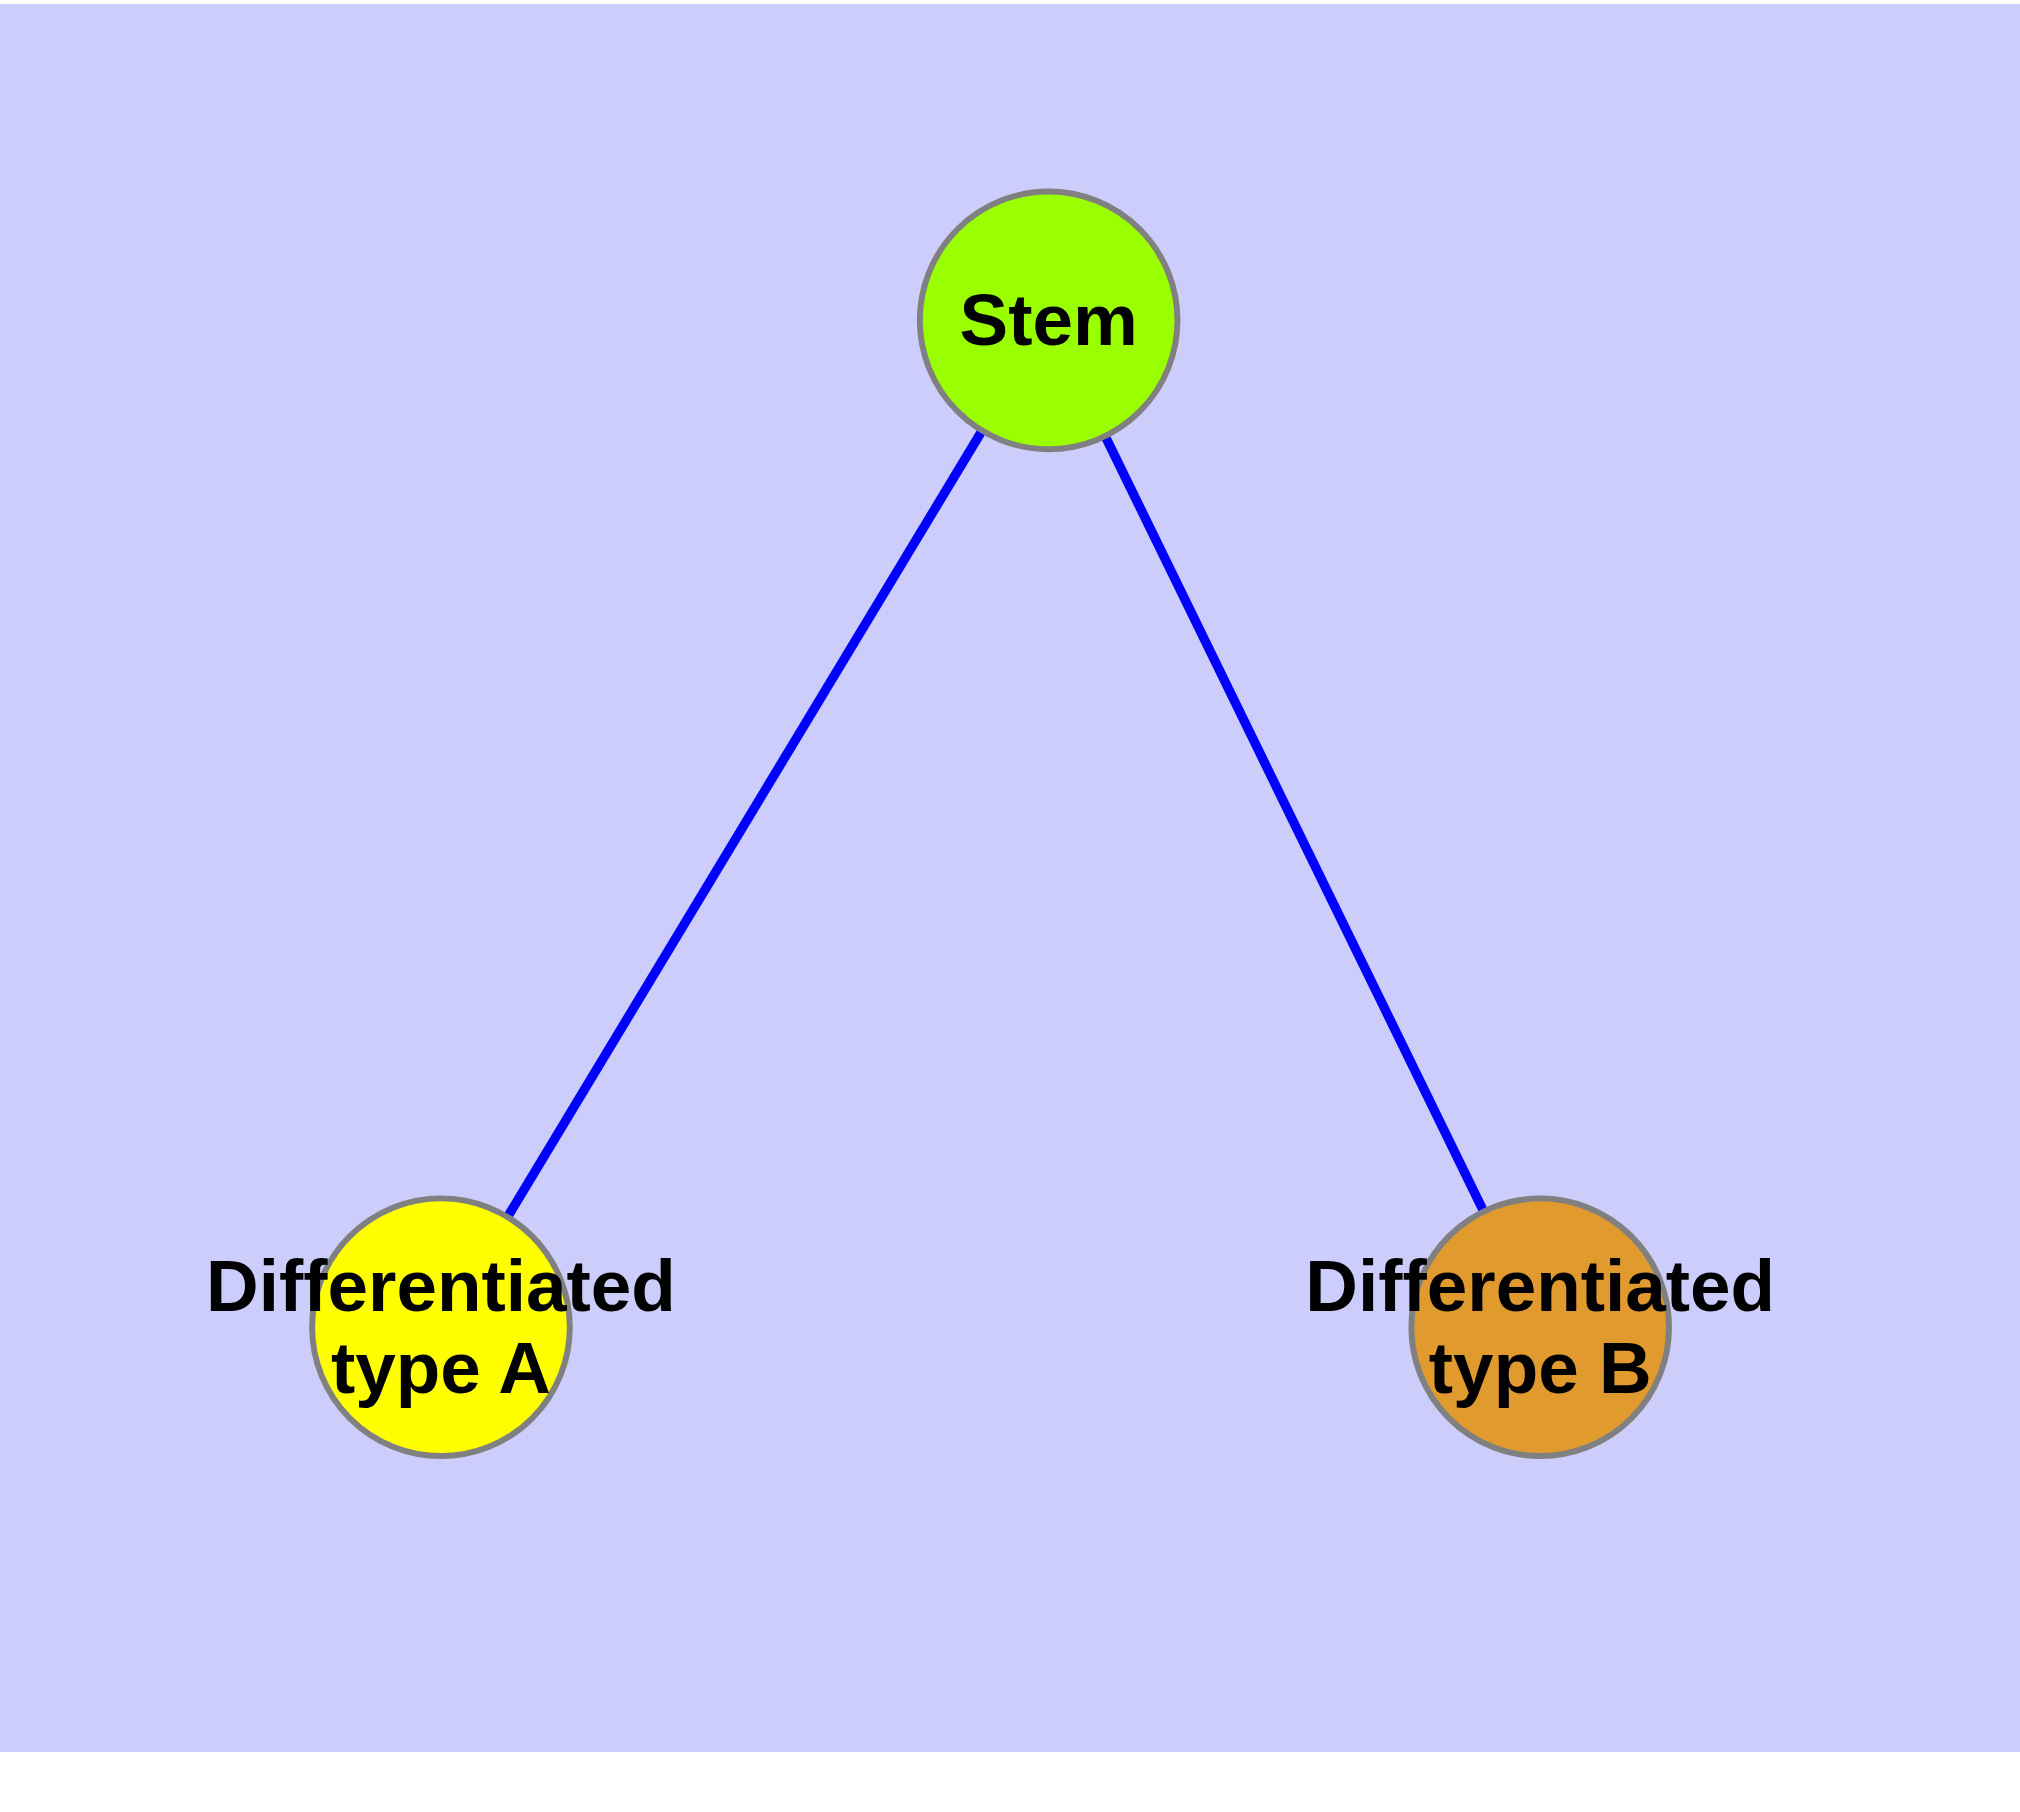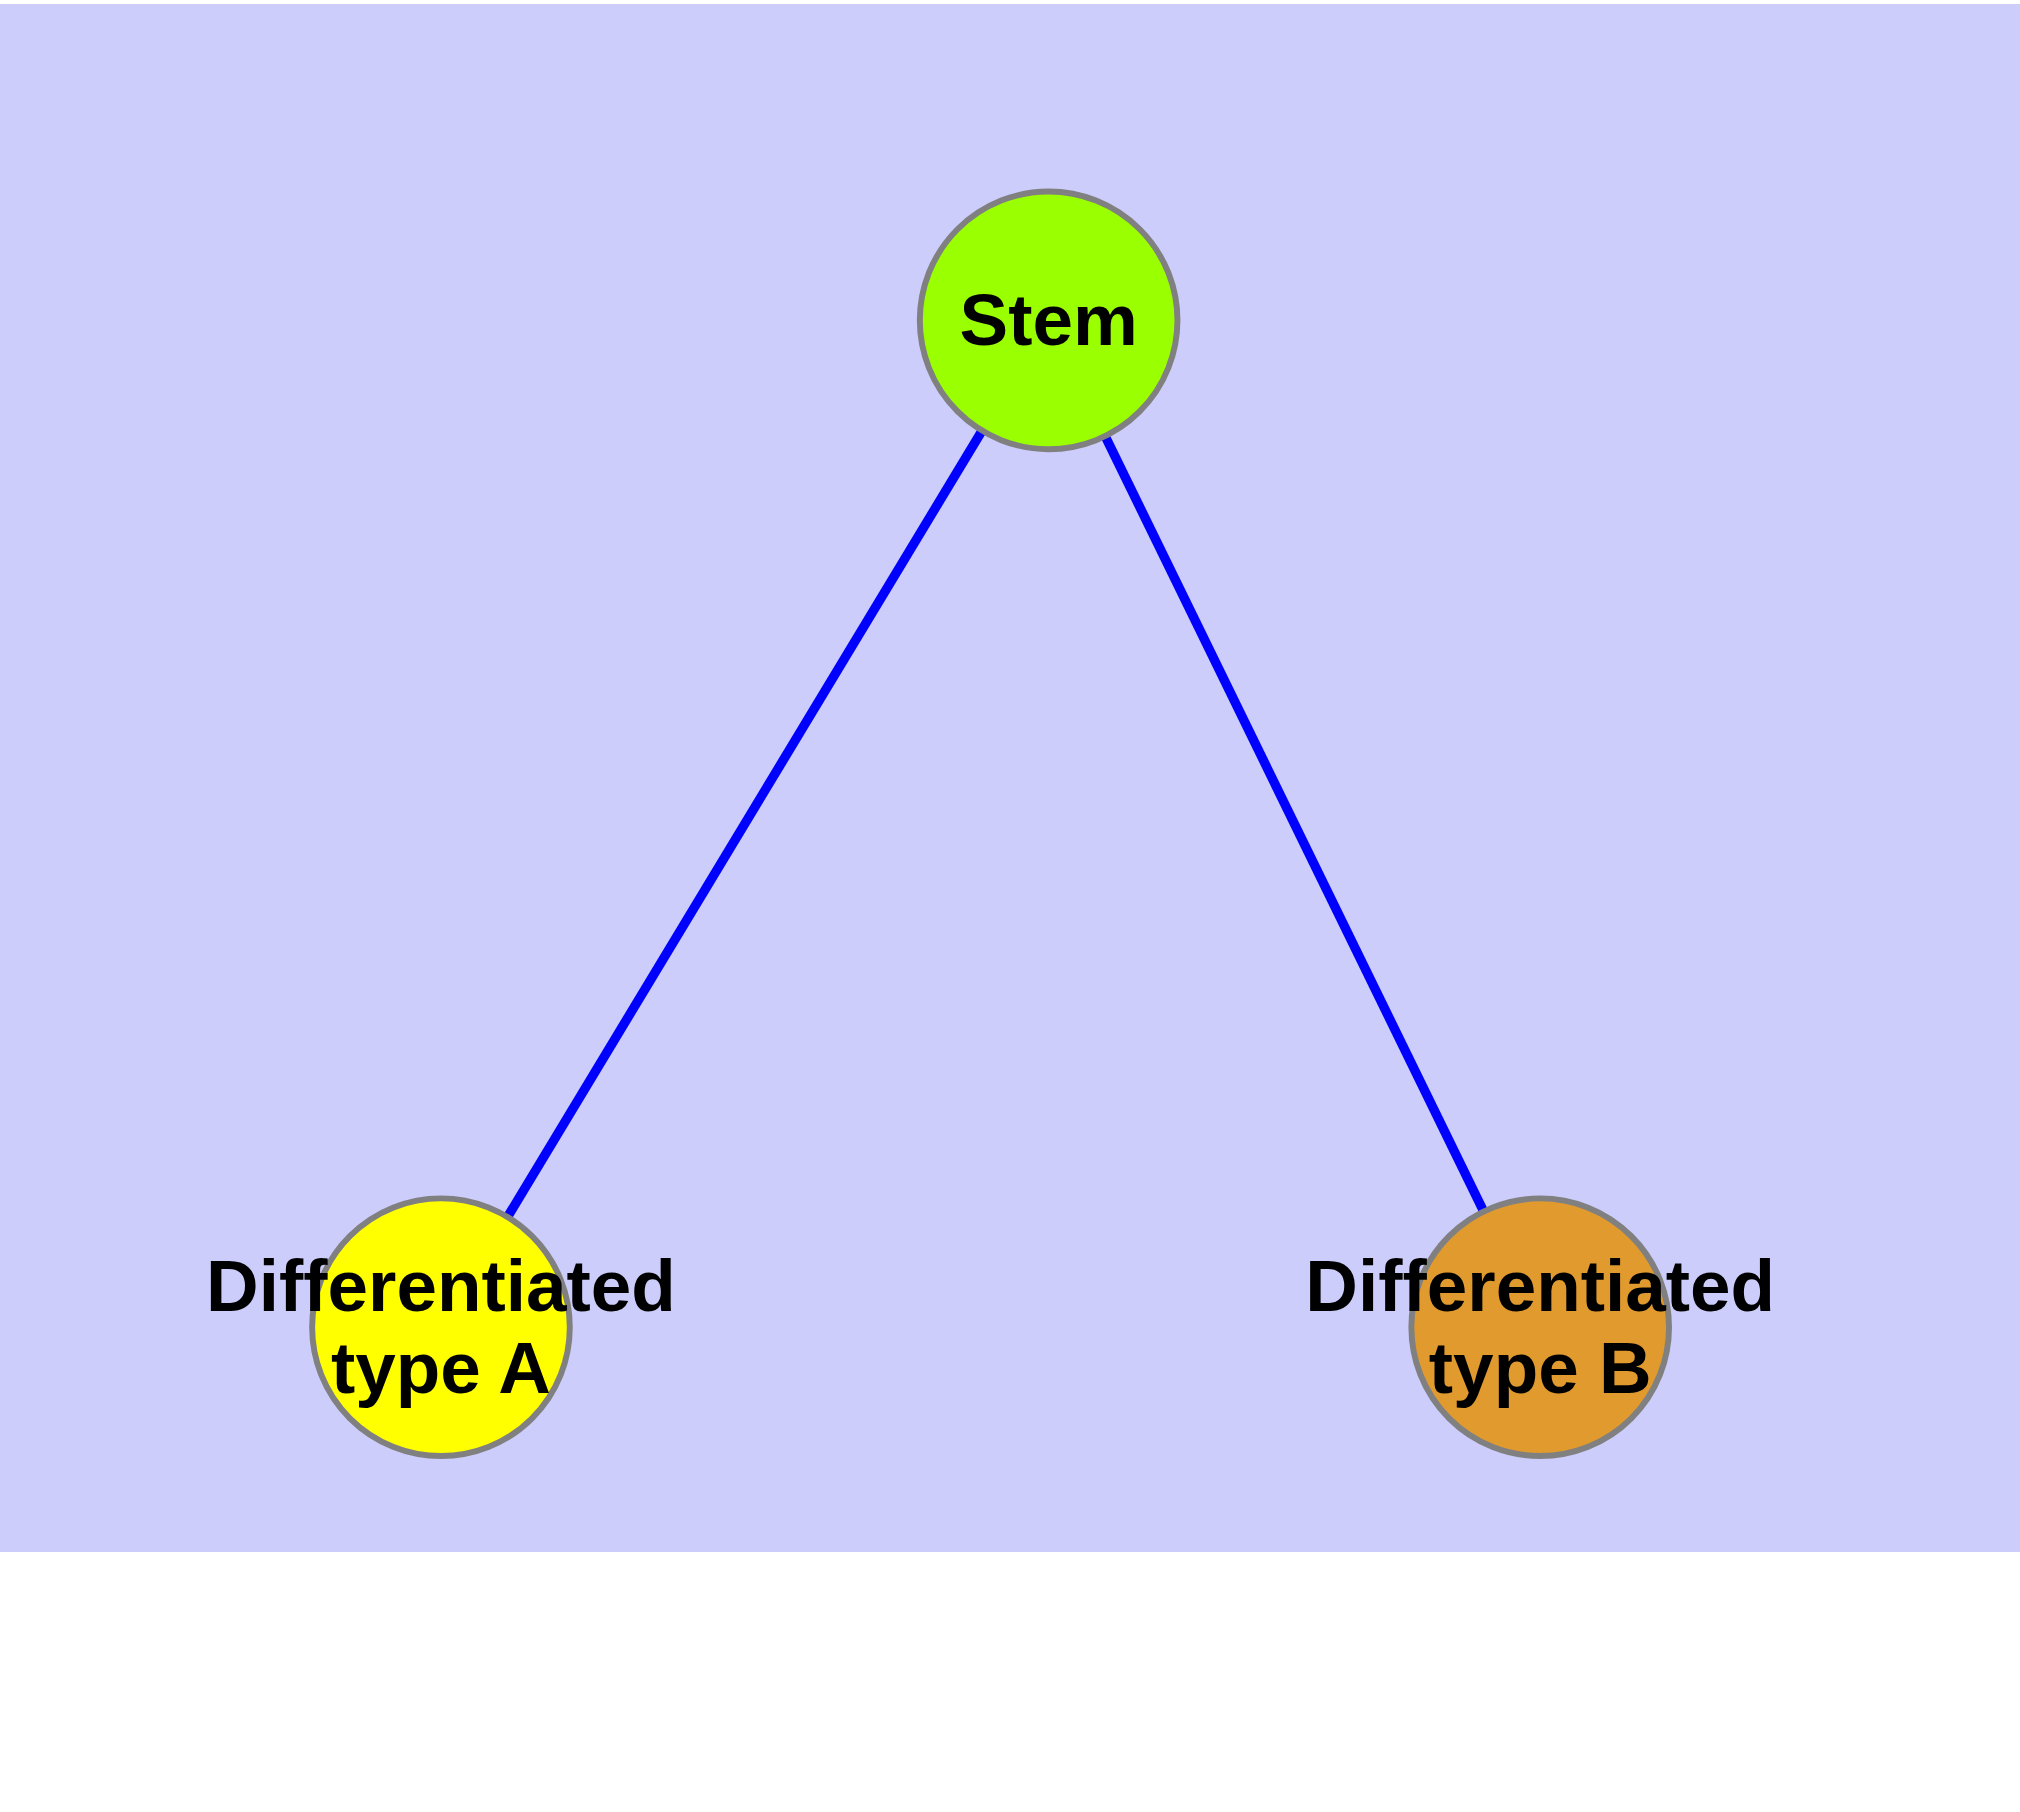--- a/index.html
+++ b/index.html
@@ -41,21 +41,21 @@
     stroke: #808080;
   }
   .graph-edge {
     stroke: #0000ff;
     stroke-linecap: butt;
   }
 </style>
 </head>
 <body>
 
-<div id="stage" style="width: 2021px; height: 1552px;">
+<div id="stage" style="width: 2021px; height: 1752px;">
 
   <div id="canvas-bg" style="background: rgb(204, 205, 250); width: 2021px; height: 1808px;"></div>
 
   <svg id="graph-svg" viewBox="0 0 2384 2138" style="width: 2021px; height: 1812px;">
 
     <g>
       <line class="graph-edge" x1="1237" y1="378" x2="520" y2="1566" stroke="#0000ff" stroke-width="11"></line>
       <line class="graph-edge" x1="1237" y1="378" x2="1817" y2="1566" stroke="#0000ff" stroke-width="11"></line>
     </g>
 

